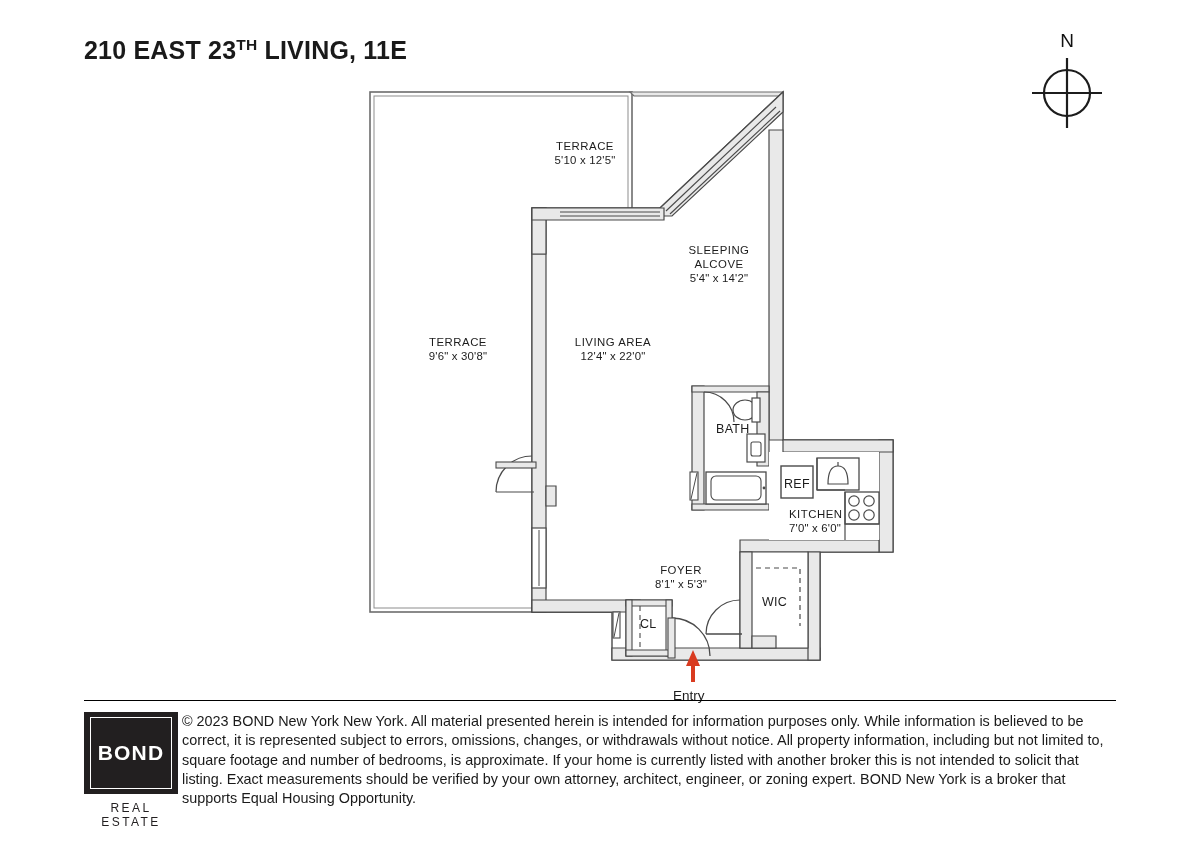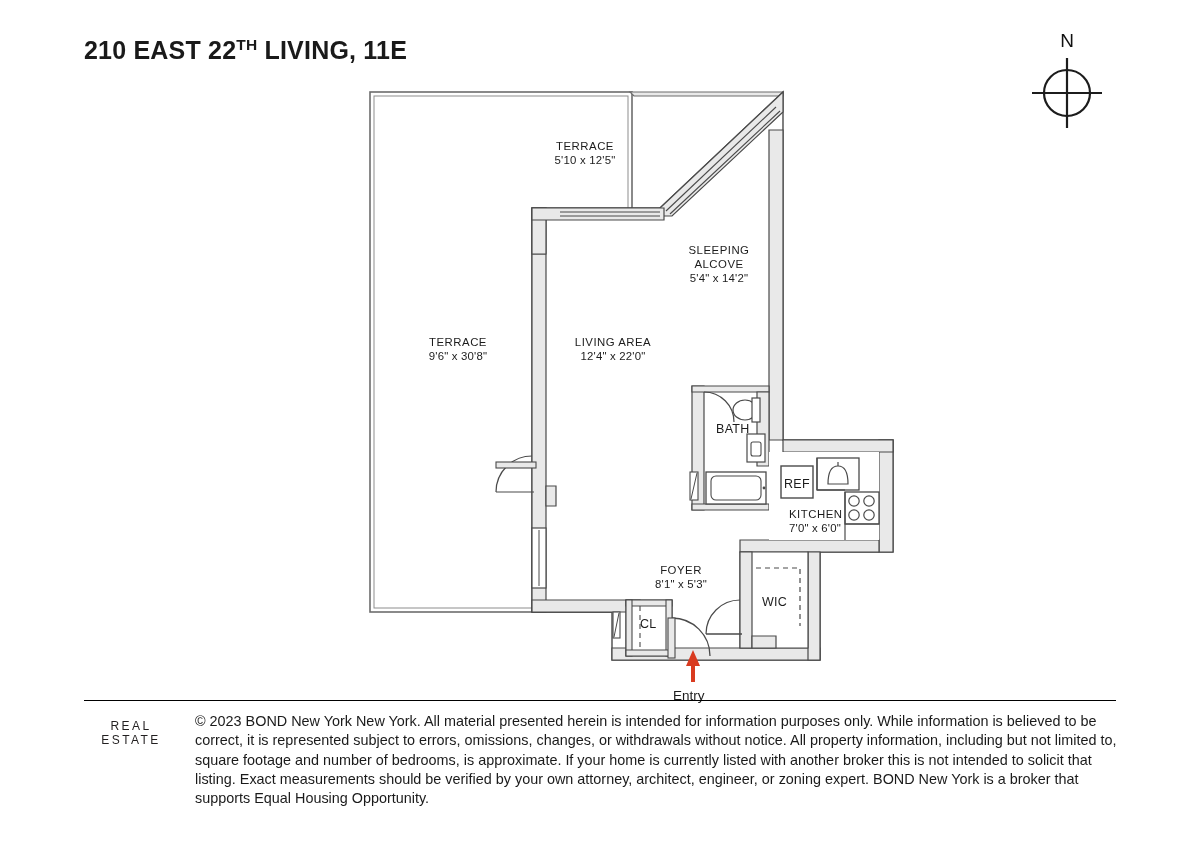--- a/index.html
+++ b/index.html
@@ -112,33 +112,33 @@
   #bond-logo .logo-sub {
     margin-top: 7px;
     text-align: center;
     font-size: 12px;
     letter-spacing: 2.4px;
     color: #221f20;
     width: 94px;
   }
   #disclaimer {
     position: absolute;
-    left: 195px;
+    left: 182px;
     top: 712px;
     width: 925px;
     font-size: 14.4px;
     line-height: 19.3px;
     color: #1a1a1a;
     text-align: left;
   }
 </style>
 </head>
 <body>
 
-<div id="page-title"><span>210 EAST 22</span><sup>TH</sup><span> LIVING, 11E</span></div>
+<div id="page-title"><span>210 EAST 23</span><sup>TH</sup><span> LIVING, 11E</span></div>
 
 <div id="compass">
   <div class="n-label">N</div>
   <svg width="90" height="100" viewBox="0 0 90 100">
     <circle cx="45" cy="63" r="23" fill="none" stroke="#1c1c1c" stroke-width="2.2"></circle>
     <line x1="45" y1="28" x2="45" y2="98" stroke="#1c1c1c" stroke-width="2.2"></line>
     <line x1="10" y1="63" x2="80" y2="63" stroke="#1c1c1c" stroke-width="2.2"></line>
   </svg>
 </div>
 
@@ -344,16 +344,21 @@
   <text class="room-dims" x="585" y="164" text-anchor="middle">5'10 x 12'5"</text>
 
   <text class="room-name" x="458" y="346" text-anchor="middle">TERRACE</text>
   <text class="room-dims" x="458" y="360" text-anchor="middle">9'6" x 30'8"</text>
 
 </svg>
 
 <div id="footer-rule"></div>
 
 <div id="bond-logo">
+  <div class="logo-box">
+    <div class="logo-inner">
+      <span class="logo-word">BOND</span>
+    </div>
+  </div>
   <div class="logo-sub">REAL ESTATE</div>
 </div>
 
 <div id="disclaimer">© 2023 BOND New York New York. All material presented herein is intended for information purposes only. While information is believed to be correct, it is represented subject to errors, omissions, changes, or withdrawals without notice. All property information, including but not limited to, square footage and number of bedrooms, is approximate. If your home is currently listed with another broker this is not intended to solicit that listing. Exact measurements should be verified by your own attorney, architect, engineer, or zoning expert. BOND New York is a broker that supports Equal Housing Opportunity.</div>
 
 </body></html>

